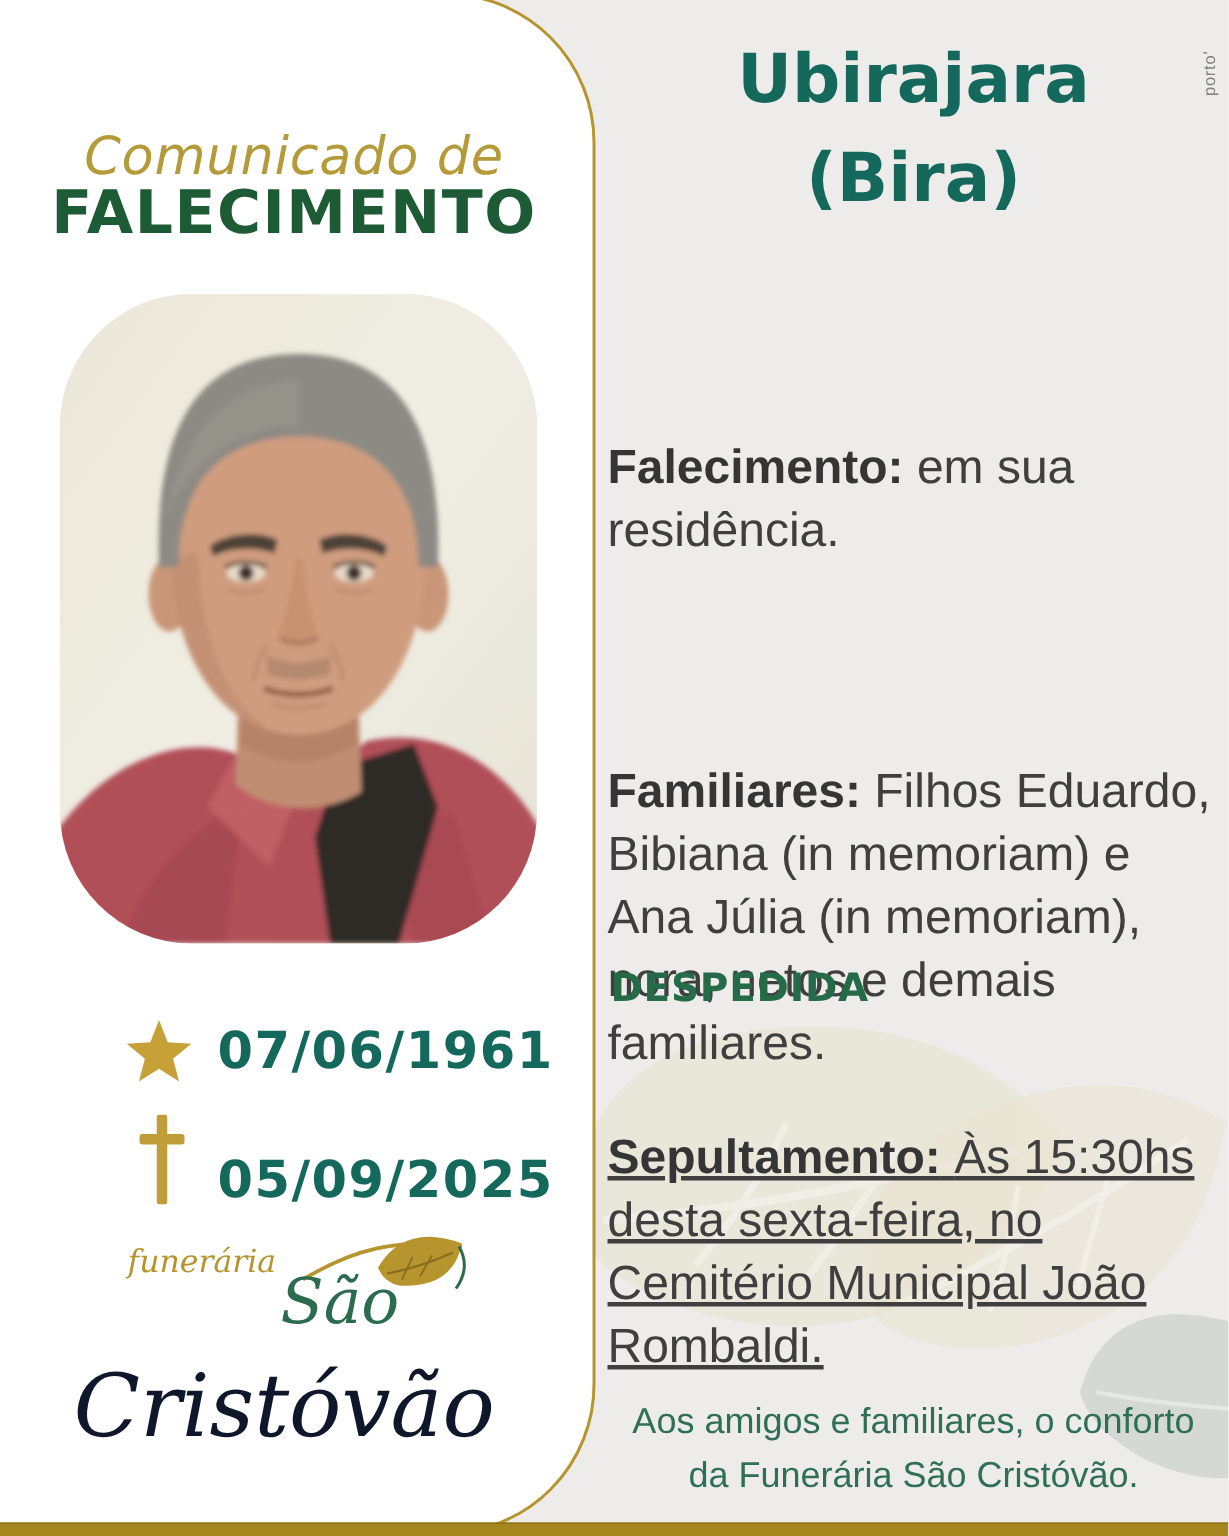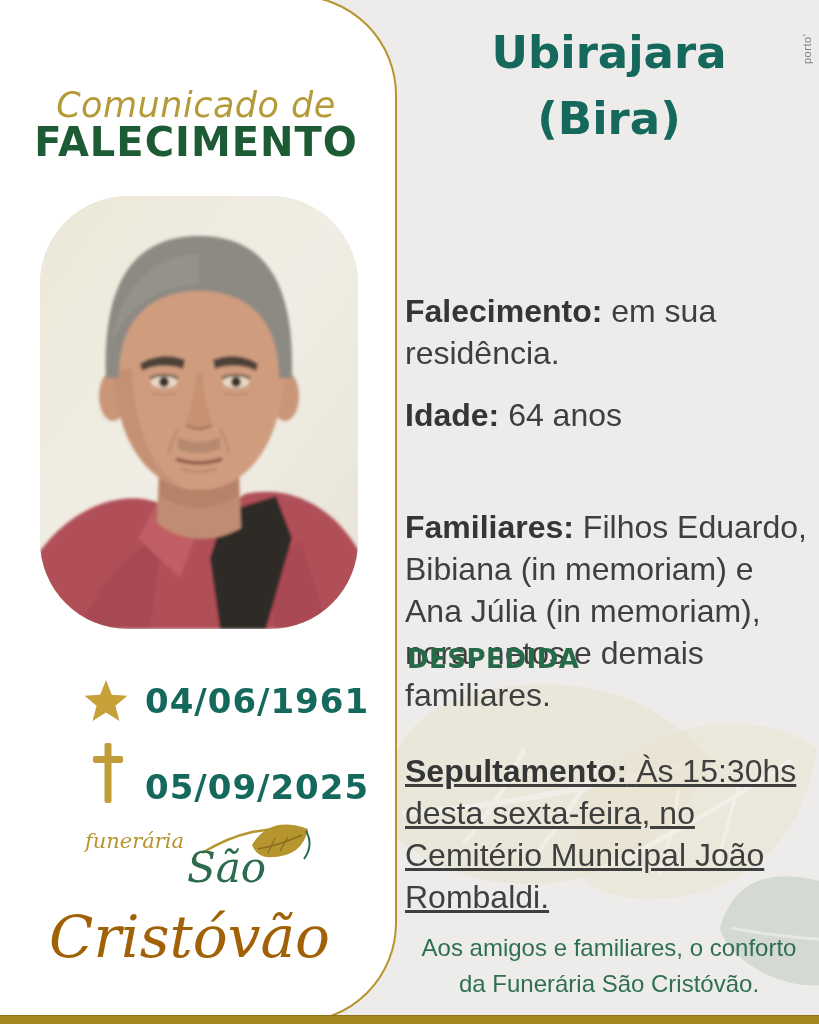--- a/index.html
+++ b/index.html
@@ -50,21 +50,21 @@
   }
   .logo-leaf{position:absolute; left:203px; top:816px;}
   .logo-word2{
     position:absolute; left:170px; top:846px;
     font-family:"DejaVu Serif",serif; font-style:italic;
     font-size:42px; color:#2c6b4e;margin-left:20px;
   }
   .logo-word3{
     position:absolute; left:52px; top:906px;
     font-family:"DejaVu Serif",serif; font-style:italic;
-    font-size:58px; color:#a16207;
+    font-size:58px; color:#0f172a;
   }
   
   .right{position:absolute; left:395px; top:0; width:428px; height:1024px; z-index:1;}
   .name{
     position:absolute; top:20px; left:0; width:100%;
     text-align:center; font-weight:800; font-size:45px; line-height:66px;
     color:var(--teal,#15695c); font-family:"DejaVu Sans",sans-serif;
   }
   .field{
     position:absolute; left:10px; width:402px;
@@ -115,21 +115,20 @@
   </svg>
 
   <div class="right">
     <div class="name">
       <div>Ubirajara</div>
       <div>(Bira)</div>
     </div>
 
     <p class="field f0"><span class="lbl">Falecimento:</span> <span>em sua residência.</span></p>
 
-    <p class="field f1"><span class="lbl">Idade:</span> <span>64 anos</span></p>
 
     <p class="field f2"><span class="lbl">Familiares:</span> <span>Filhos Eduardo, Bibiana (in memoriam) e Ana Júlia (in memoriam), nora, netos e demais familiares.</span></p>
 
     <div class="despedida">DESPEDIDA</div>
 
     <p class="field f3"><span class="lbl">Sepultamento:</span> <span>Às 15:30hs desta sexta-feira, no Cemitério Municipal João Rombaldi.</span></p>
 
     <div class="footer">
       <div>Aos amigos e familiares, o conforto</div>
       <div>da Funerária São Cristóvão.</div>
@@ -185,21 +184,21 @@
           <path d="M136 263 Q 159 271 182 263" stroke="#8c5a46" stroke-width="3.5" fill="none"></path>
           <path d="M141 273 Q 159 279 177 273" stroke="#a9765c" stroke-width="2" fill="none" opacity=".6"></path>
         </g>
       </svg>
     </div>
 
     <div class="date-row" style="top:682px;">
       <svg class="date-icon" style="left:86px;top:0;" width="46" height="44" viewBox="0 0 46 44">
         <path d="M23 1 L28.8 15.8 L44.5 16.8 L32.4 26.8 L36.4 42 L23 33.5 L9.6 42 L13.6 26.8 L1.5 16.8 L17.2 15.8 Z" fill="#c5a138"></path>
       </svg>
-      <span class="date-text" style="top:2px;">04/06/1961</span>
+      <span class="date-text" style="top:2px;">07/06/1961</span>
     </div>
 
     <div class="date-row" style="top:744px;">
       <svg class="date-icon" style="left:94px;top:2px;" width="34" height="60" viewBox="0 0 34 60">
         <rect x="13.5" y="0" width="7" height="60" rx="2" fill="#c19d3a"></rect>
         <rect x="2" y="13" width="30" height="7" rx="2" fill="#c19d3a"></rect>
       </svg>
       <span class="date-text" style="top:26px;">05/09/2025</span>
     </div>
 

